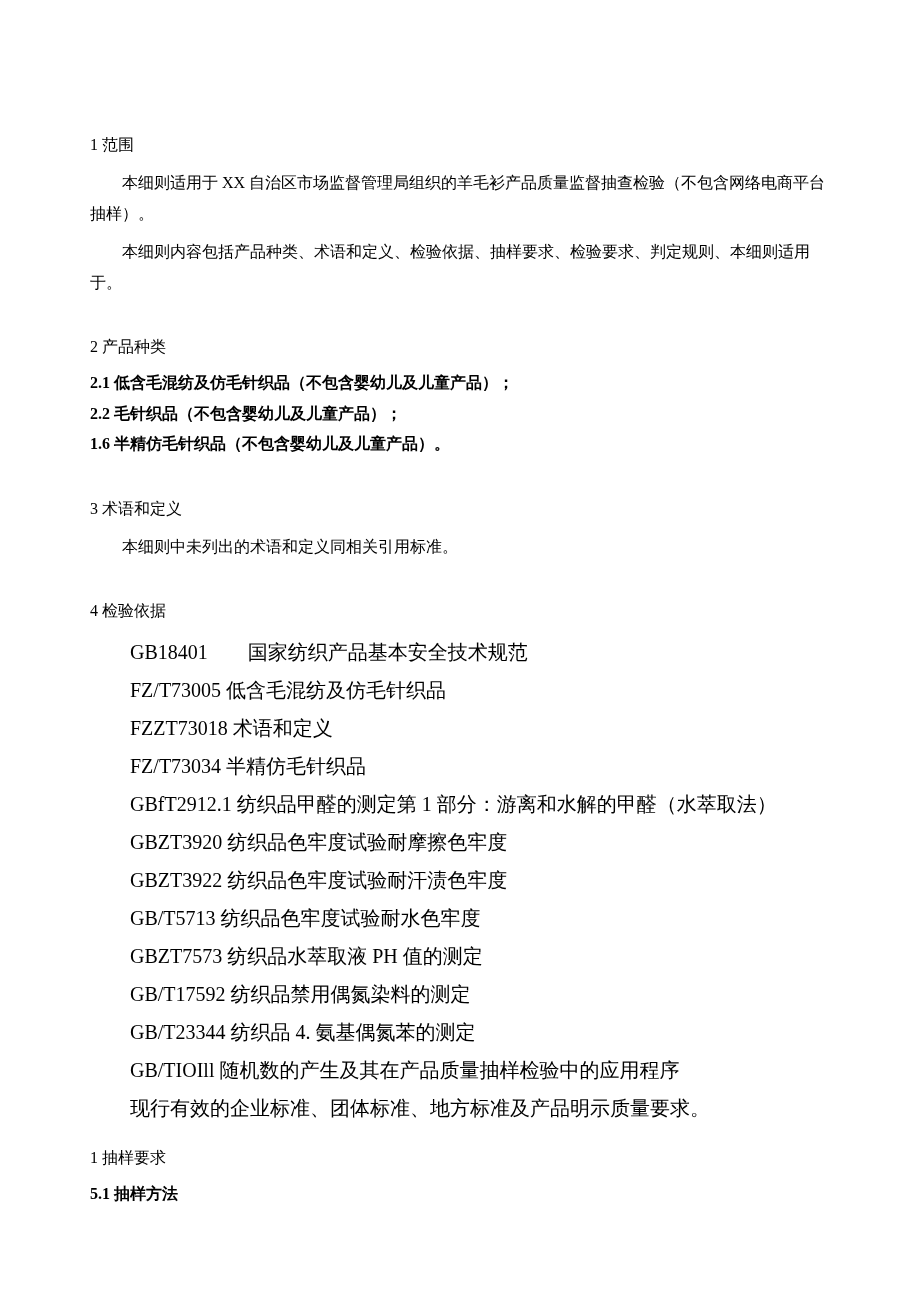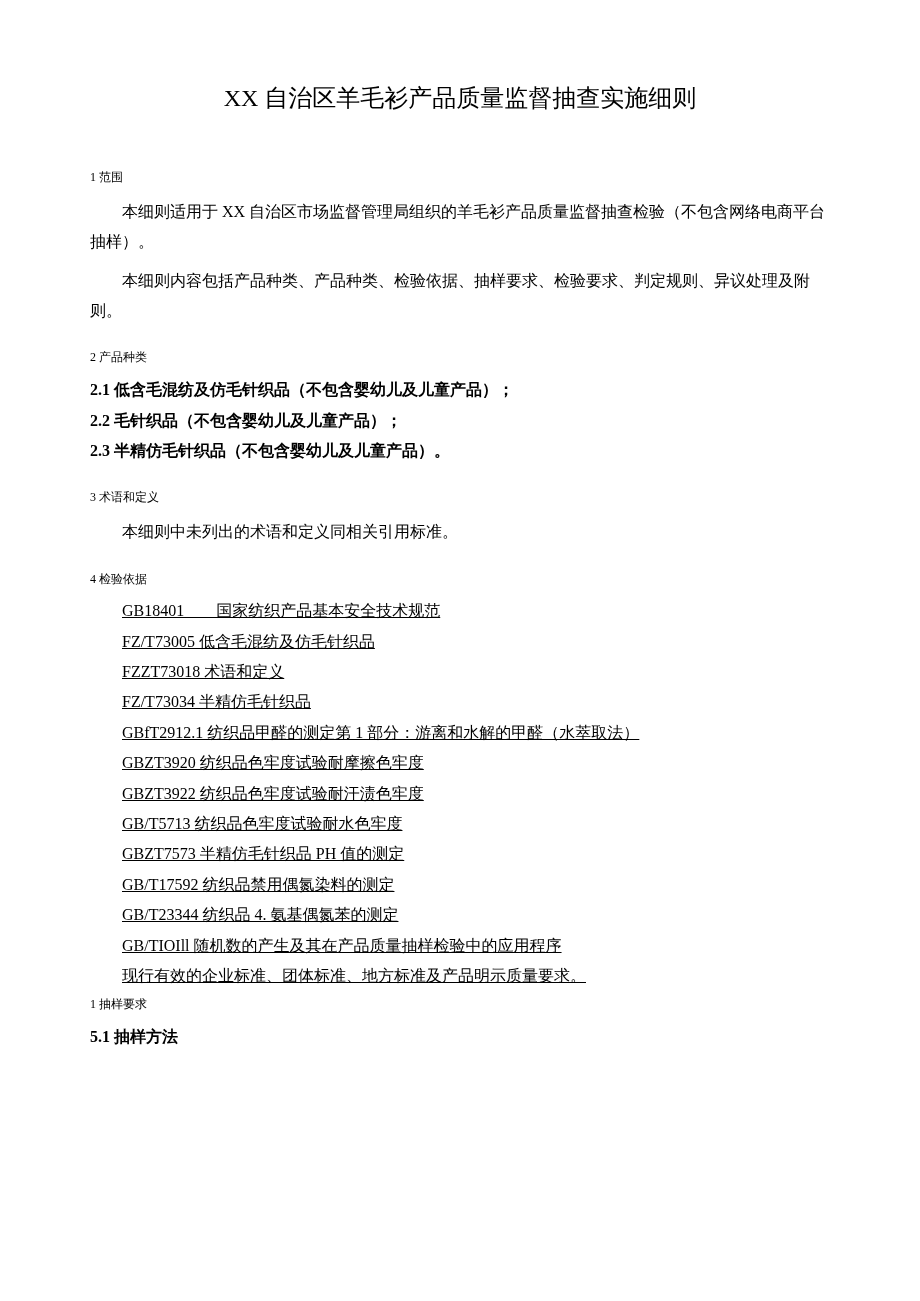--- a/index.html
+++ b/index.html
@@ -23,80 +23,78 @@
       font-size: 24px;
       font-weight: normal;
       line-height: 1.5;
     }
     .title-line2 {
       font-size: 24px;
       font-weight: normal;
       line-height: 1.5;
     }
     .section-heading {
-      font-size: 12px;
-      margin-top: 2px;
+      font-size: 16px;
+      margin-top: 16px;
       margin-bottom: 6px;
       line-height: 1.9;
     }
     .body-para {
       font-size: 16px;
       line-height: 1.9;
       text-indent: 2em;
       margin-top: 8px;
     }
     .numbered-item {
       font-size: 16px;
       line-height: 1.9;
       font-weight: bold;
     }
     .indent-item {
-      font-size: 16px;
+      font-size: 20px;
       line-height: 1.9;
       text-indent: 2em;
-      text-decoration: underline;
     }
     .gap {
       height: 18px;
     }
   </style>
 </head>
 <body>
 
 <div class="title-block">
-  <div class="title-line1">XX 自治区羊毛衫产品质量监督抽查实施细则</div>
 </div>
 
 <div class="section-heading">1 范围</div>
 <div class="body-para">本细则适用于 XX 自治区市场监督管理局组织的羊毛衫产品质量监督抽查检验（不包含网络电商平台抽样）。</div>
-<div class="body-para">本细则内容包括产品种类、产品种类、检验依据、抽样要求、检验要求、判定规则、异议处理及附则。</div>
+<div class="body-para">本细则内容包括产品种类、术语和定义、检验依据、抽样要求、检验要求、判定规则、本细则适用于。</div>
 
 <div class="gap"></div>
 
 <div class="section-heading">2 产品种类</div>
 <div class="numbered-item">2.1   低含毛混纺及仿毛针织品（不包含婴幼儿及儿童产品）；</div>
 <div class="numbered-item">2.2   毛针织品（不包含婴幼儿及儿童产品）；</div>
-<div class="numbered-item">2.3   半精仿毛针织品（不包含婴幼儿及儿童产品）。</div>
+<div class="numbered-item">1.6   半精仿毛针织品（不包含婴幼儿及儿童产品）。</div>
 
 <div class="gap"></div>
 
 <div class="section-heading">3 术语和定义</div>
 <div class="body-para">本细则中未列出的术语和定义同相关引用标准。</div>
 
 <div class="gap"></div>
 
 <div class="section-heading">4 检验依据</div>
 <div class="indent-item">GB18401  国家纺织产品基本安全技术规范</div>
 <div class="indent-item">FZ/T73005 低含毛混纺及仿毛针织品</div>
 <div class="indent-item">FZZT73018 术语和定义</div>
 <div class="indent-item">FZ/T73034 半精仿毛针织品</div>
 <div class="indent-item">GBfT2912.1 纺织品甲醛的测定第 1 部分：游离和水解的甲醛（水萃取法）</div>
 <div class="indent-item">GBZT3920 纺织品色牢度试验耐摩擦色牢度</div>
 <div class="indent-item">GBZT3922 纺织品色牢度试验耐汗渍色牢度</div>
 <div class="indent-item">GB/T5713 纺织品色牢度试验耐水色牢度</div>
-<div class="indent-item">GBZT7573 半精仿毛针织品 PH 值的测定</div>
+<div class="indent-item">GBZT7573 纺织品水萃取液 PH 值的测定</div>
 <div class="indent-item">GB/T17592 纺织品禁用偶氮染料的测定</div>
 <div class="indent-item">GB/T23344 纺织品 4. 氨基偶氮苯的测定</div>
 <div class="indent-item">GB/TIOIll 随机数的产生及其在产品质量抽样检验中的应用程序</div>
 <div class="indent-item">现行有效的企业标准、团体标准、地方标准及产品明示质量要求。</div>
 
 <div class="section-heading">1 抽样要求</div>
 <div class="numbered-item">5.1   抽样方法</div>
 
 </body></html>

